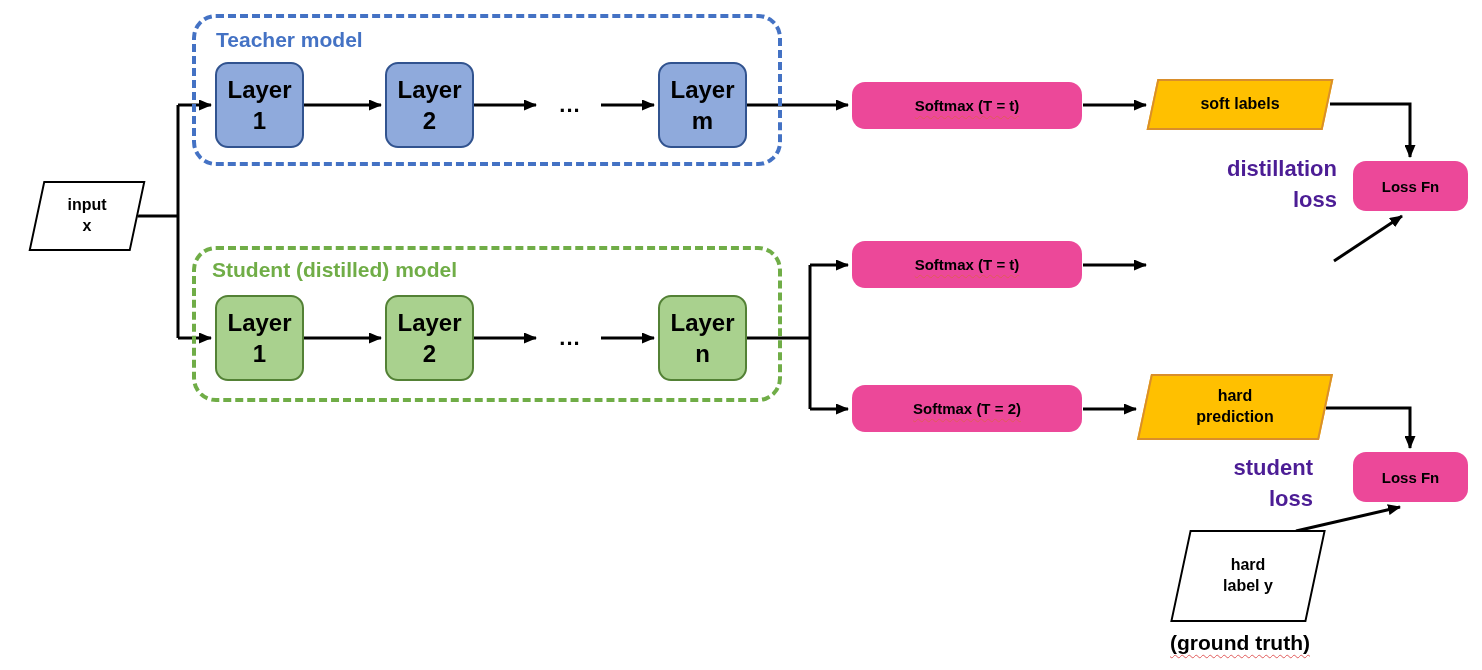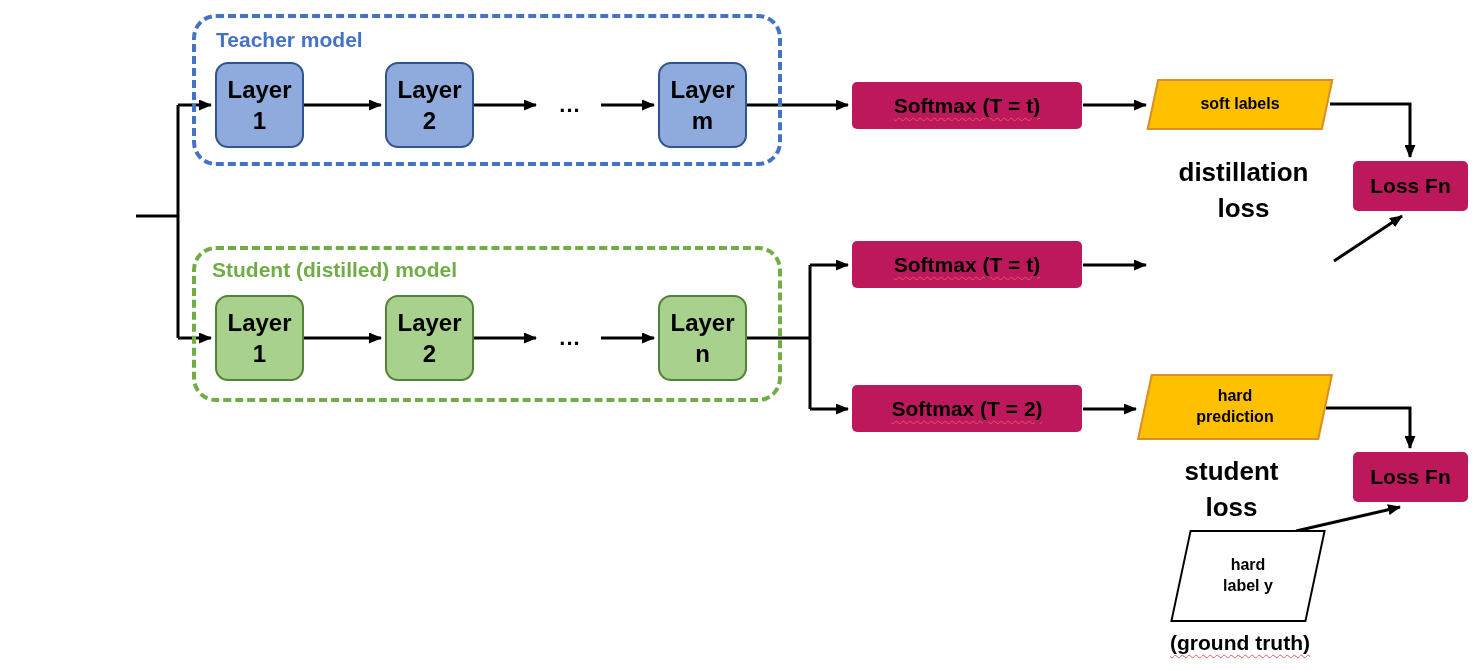--- a/index.html
+++ b/index.html
@@ -29,21 +29,21 @@
   .group-title.student{ color:#70AD47; }
 
   
   .layer{ border-radius:13px; font-size:24px; line-height:1.3; }
   .layer.blue{ background:#8FAADC; border:2px solid #31538F; }
   .layer.green{ background:#A9D18E; border:2px solid #538135; }
 
   .dots{ font-size:22px; letter-spacing:1px; }
 
   
-  .graybox{ background:#be185d; border-radius:5px; font-size:21px; }
+  .graybox{ background:#ec4899; border-radius:13px; font-size:15px; }
 
   .squiggle{
     text-decoration-line: underline;
     text-decoration-style: wavy;
     text-decoration-color:#e05b5b;
     text-decoration-thickness:1px;
     text-underline-offset:4px;
   }
 
   
@@ -53,22 +53,22 @@
   .para.white  .bg{ background:#ffffff; border:2.5px solid #000; }
   .para .lbl{
     position:relative; width:100%; height:100%;
     display:flex; align-items:center; justify-content:center;
     text-align:center; white-space:pre-line;
     font-size:16px; line-height:1.3;
   }
 
   
   .loss-caption{
-    position:absolute; z-index:2; color:#000000;
-    font-size:26px; line-height:1.4; text-align:center; white-space:pre-line;
+    position:absolute; z-index:2; color:#4c1d95;
+    font-size:22px; line-height:1.4; text-align:right; white-space:pre-line;
   }
 
   .caption-black{ font-size:21px; }
 </style>
 </head>
 <body>
 
 <div class="canvas">
 
   <svg class="wires" width="1482" height="670" viewBox="0 0 1482 670">
@@ -100,20 +100,25 @@
 
       <path d="M1083,265 H1146" marker-end="url(#ah)"></path>
       <path d="M1334,261 L1402,216" marker-end="url(#ah)"></path>
 
       <path d="M1083,409 H1136" marker-end="url(#ah)"></path>
       <path d="M1326,408 H1410 V448" marker-end="url(#ah)"></path>
       <path d="M1296,531 L1400,507" marker-end="url(#ah)"></path>
     </g>
   </svg>
 
+  <div class="para white" style="left:36px; top:181px; width:102px; height:70px;">
+    <div class="bg"></div>
+    <div class="lbl">input
+x</div>
+  </div>
 
   <div class="group teacher" style="left:192px; top:14px; width:590px; height:152px;"></div>
   <div class="group-title teacher" style="left:216px; top:28px;">Teacher model</div>
 
   <div class="node layer blue" style="left:215px; top:62px; width:89px; height:86px;">Layer
 1</div>
   <div class="node layer blue" style="left:385px; top:62px; width:89px; height:86px;">Layer
 2</div>
   <div class="node dots" style="left:540px; top:88px; width:60px; height:34px;">...</div>
   <div class="node layer blue" style="left:658px; top:62px; width:89px; height:86px;">Layer

